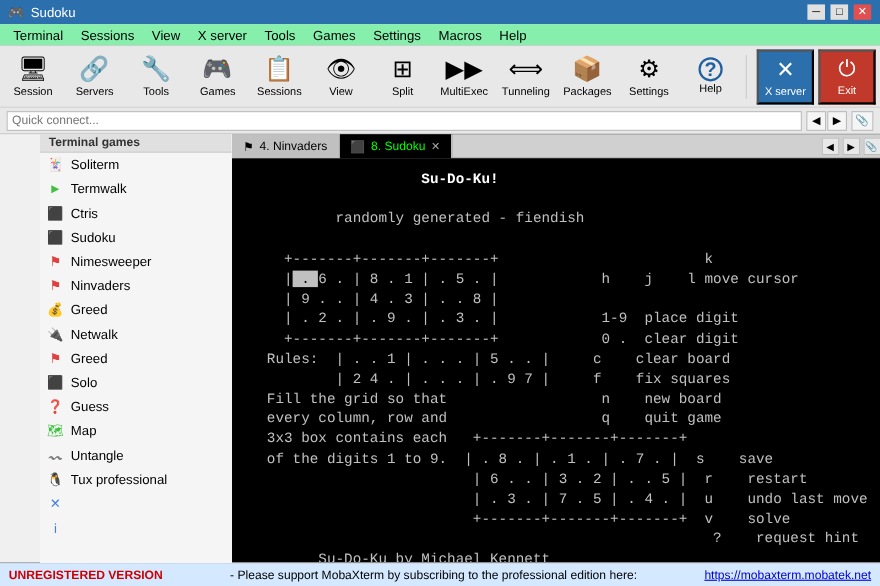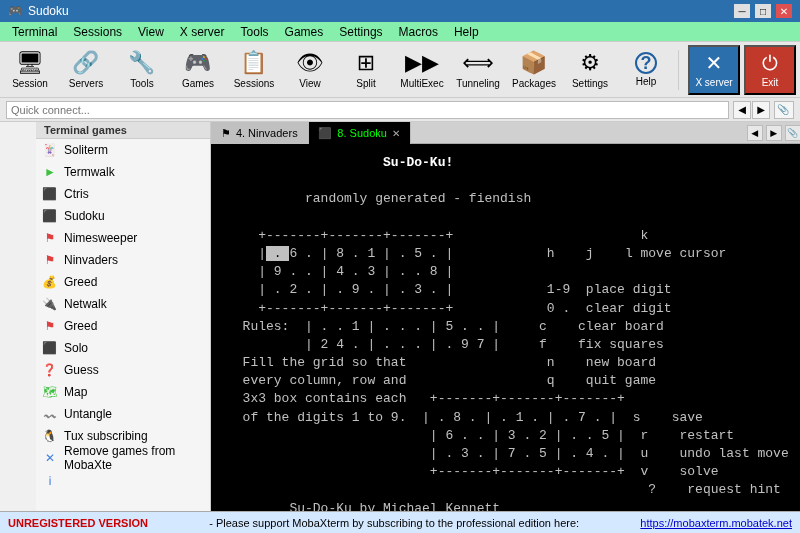--- a/index.html
+++ b/index.html
@@ -339,25 +339,24 @@
     <div class="sidebar-item">
       <span class="sidebar-icon icon-green">🗺</span>
       <span>Map</span>
     </div>
     <div class="sidebar-item">
       <span class="sidebar-icon icon-gray">〰</span>
       <span>Untangle</span>
     </div>
     <div class="sidebar-item">
       <span class="sidebar-icon">🐧</span>
-      <span>Tux subscribing</span>
+      <span>Tux professional</span>
     </div>
     <div class="sidebar-item">
       <span class="sidebar-icon icon-blue">✕</span>
-      <span>Remove games from MobaXte</span>
     </div>
 
 
     <div class="sidebar-item">
       <span class="sidebar-icon icon-blue">ℹ</span>
     </div>
     <div class="sidebar-item">
       
       
     </div>

